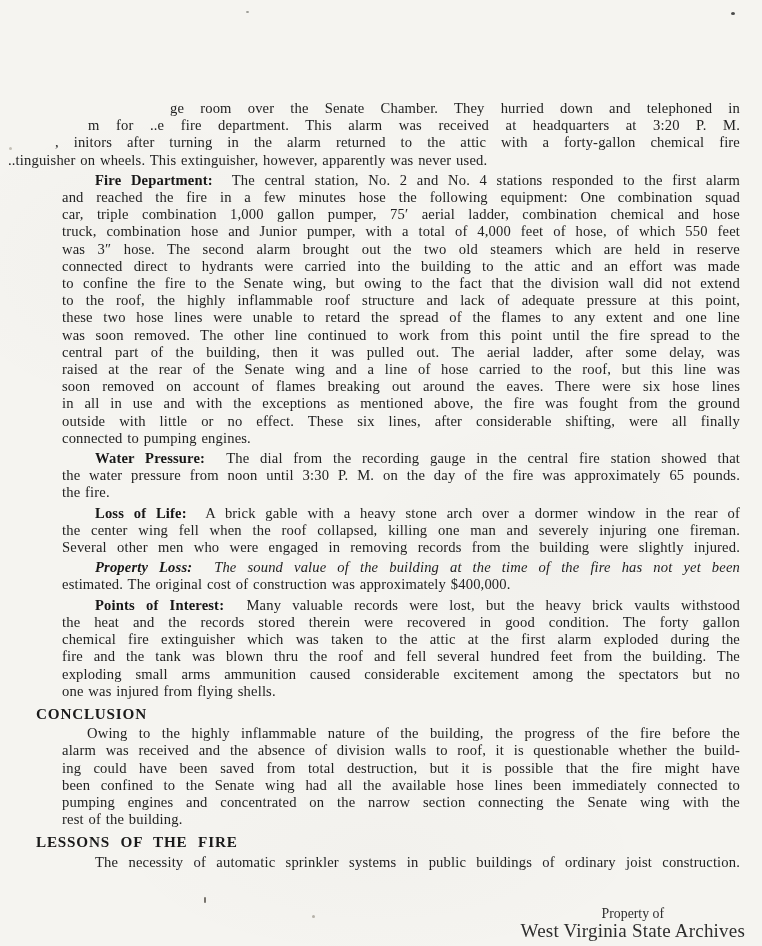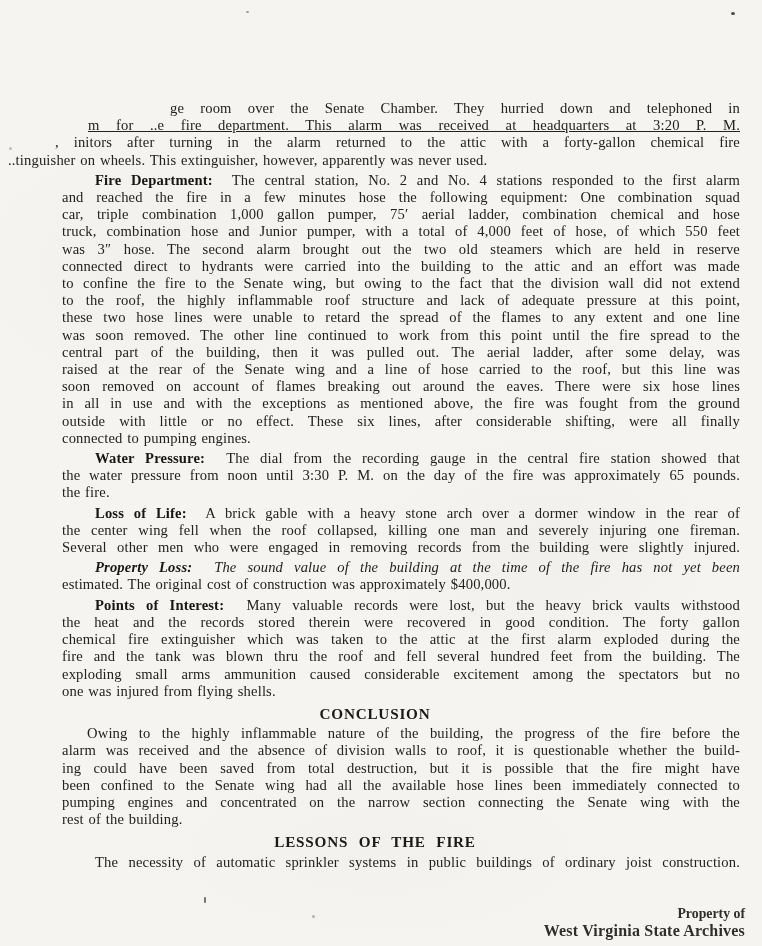--- a/index.html
+++ b/index.html
@@ -30,53 +30,53 @@
     text-align: justify;
     text-align-last: justify;
     color: #222;
   }
   .line.last { text-align-last: left; }
   .line strong { font-weight: bold; color: #161616; }
   .heading {
     font-weight: bold;
     font-size: 15.2px;
     line-height: 17.2px;
-    text-align: center;
+    text-align: left;
     letter-spacing: 0.8px;
     position: relative;
     left: -26px;
     color: #1a1a1a;
   }
   .docflow > .heading { margin-top: 5px; }
   .heading.wide { word-spacing: 6px; }
   .stamp {
     position: absolute;
     top: 906px;
     right: 17px;
-    text-align: right;
-    font-weight: bold;
+    text-align: center;
+    font-weight: normal;
     color: #2e2e2e;
   }
   .stamp .l1 { font-size: 13.8px; line-height: 16px; }
-  .stamp .l2 { font-size: 16px; line-height: 17px; letter-spacing: 0.2px; }
+  .stamp .l2 { font-size: 19px; line-height: 17px; letter-spacing: 0.2px; }
   .speck { position: absolute; border-radius: 50%; }
   .speck.s1 { left: 731px; top: 12px; width: 4px; height: 3px; background: #4a4a4a; }
   .speck.s2 { left: 246px; top: 11px; width: 3px; height: 2px; background: #9a9a94; }
   .speck.s3 { left: 204px; top: 897px; width: 2px; height: 6px; border-radius: 1px; background: #77736c; }
   .speck.s4 { left: 312px; top: 915px; width: 3px; height: 3px; background: #b5b1a8; }
   .speck.s5 { left: 9px; top: 147px; width: 3px; height: 3px; background: #c4c0b6; }
 </style>
 </head>
 <body>
 
 <div class="page">
   <div class="docflow">
       <div class="para">
         <div class="line" style="margin-left: 108px;">ge room over the Senate Chamber.  They hurried down and telephoned in</div>
-        <div class="line" style="margin-left: 26px; text-decoration: underline;">m for ..e fire department.  This alarm was received at headquarters at 3:20 P. M.</div>
+        <div class="line" style="margin-left: 26px;">m for ..e fire department.  This alarm was received at headquarters at 3:20 P. M.</div>
         <div class="line" style="margin-left: -7px;">, initors after turning in the alarm returned to the attic with a forty-gallon chemical fire</div>
         <div class="line last" style="margin-left: -54px;">..tinguisher on wheels.  This extinguisher, however, apparently was never used.</div>
       </div>
       <div class="para">
         <div class="line" style="margin-left: 33px;"><strong>Fire Department:</strong>&nbsp; The central station, No. 2 and No. 4 stations responded to the first alarm</div>
         <div class="line">and reached the fire in a few minutes hose the following equipment: One combination squad</div>
         <div class="line">car, triple combination 1,000 gallon pumper, 75′ aerial ladder, combination chemical and hose</div>
         <div class="line">truck, combination hose and Junior pumper, with a total of 4,000 feet of hose, of which 550 feet</div>
         <div class="line">was 3″ hose. The second alarm brought out the two old steamers which are held in reserve</div>
         <div class="line">connected direct to hydrants were carried into the building to the attic and an effort was made</div>

